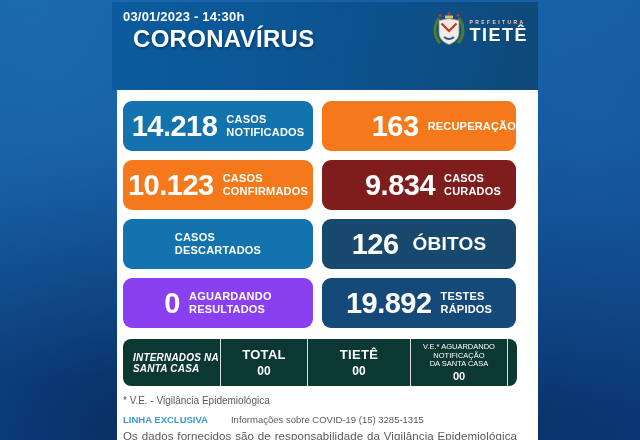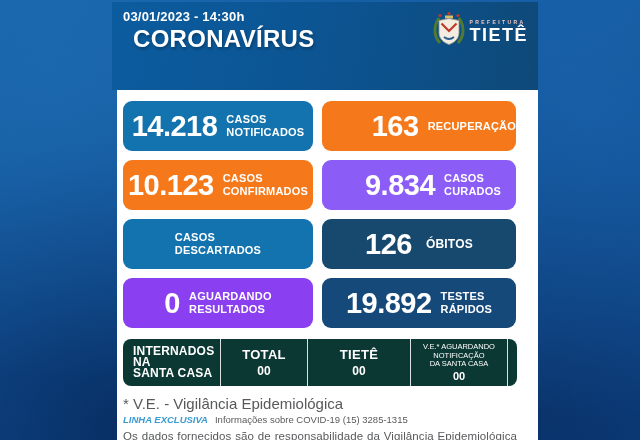--- a/index.html
+++ b/index.html
@@ -22,38 +22,38 @@
   .title{position:absolute;left:21px;top:23px;font-size:24px;line-height:28px;font-weight:bold;color:#fff;text-shadow:1px 2px 3px rgba(0,0,0,.3);letter-spacing:.3px;}
   .logo{position:absolute;right:10px;top:9px;display:flex;align-items:center;gap:3px;}
   .logo-textcol{display:flex;flex-direction:column;}
   .logo-small{font-size:5px;font-weight:bold;letter-spacing:2.4px;color:#F0C9C2;margin-bottom:1px;}
   .logo-city{font-size:18px;font-weight:bold;color:#fff;letter-spacing:1.5px;line-height:18px;}
   .body{margin-left:5px;width:421px;height:350px;background:#fff;box-sizing:border-box;padding:11px 0 0 6px;}
   .grid{display:grid;grid-template-columns:190px 194px;gap:9px;}
   .stat-card{height:50px;border-radius:9px;color:#fff;display:flex;align-items:center;justify-content:center;gap:9px;}
   .num{font-size:29px;font-weight:bold;letter-spacing:-.5px;}
   .lbl{display:flex;flex-direction:column;font-size:11px;font-weight:bold;line-height:13px;letter-spacing:.2px;}
-  .inline-label .lbl{font-size:12px;line-height:20px;}
+  .inline-label .lbl{font-size:19px;line-height:20px;}
   .inline-label{gap:14px;}
   .stats-table{margin-top:11px;width:394px;height:47px;background:#0C3834;border-radius:8px;display:flex;align-items:stretch;color:#fff;}
   .tcell{display:flex;flex-direction:column;justify-content:center;align-items:center;border-right:1px solid rgba(255,255,255,.85);box-sizing:border-box;}
   .tcell.c1{width:98px;align-items:flex-start;padding-left:10px;}
   .tcell.c2{width:87px;}
   .tcell.c3{width:103px;}
   .tcell.c4{width:97px;}
   .t-spacer{width:9px;}
-  .tlabel-sm{font-size:12px;font-weight:bold;line-height:11px;letter-spacing:.2px;}
+  .tlabel-sm{font-size:10px;font-weight:bold;line-height:11px;letter-spacing:.2px;font-style:italic;}
   .tlabel{font-size:13px;font-weight:bold;line-height:14px;letter-spacing:.3px;}
   .tvalue{font-size:12px;font-weight:bold;margin-top:2px;}
   .tlabel-xs{font-size:7.5px;font-weight:normal;line-height:8.5px;text-align:center;}
   .tvalue-xs{font-size:11px;font-weight:bold;margin-top:1px;}
   .footer{margin-top:9px;width:394px;color:#58595B;}
-  .note{font-size:15px;margin-bottom:2px;}
+  .note{font-size:10px;margin-bottom:8px;}
   .hotline{font-size:9.5px;margin-bottom:5px;}
-  .hotline-label{color:#3A9AD1;font-weight:bold;margin-right:7px;font-style:italic;}
+  .hotline-label{color:#3A9AD1;font-weight:bold;margin-right:23px;}
   .disclaimer{font-size:11.5px;text-align:justify;text-align-last:justify;letter-spacing:.1px;}
 </style>
 </head>
 <body>
 
 <div class="screen">
   <div class="card">
 
     <div class="header">
       <div class="datetime">03/01/2023 - 14:30h</div>
@@ -100,21 +100,21 @@
         </div>
 
         <div class="stat-card" style="background: rgb(245, 121, 26);">
           <span class="num">10.123</span>
           <span class="lbl">
             <span>CASOS</span>
             <span>CONFIRMADOS</span>
           </span>
         </div>
 
-        <div class="stat-card" style="background: #8b5cf6; padding-left: 28px;">
+        <div class="stat-card" style="background: #7f1d1d; padding-left: 28px;">
           <span class="num">9.834</span>
           <span class="lbl">
             <span>CASOS</span>
             <span>CURADOS</span>
           </span>
         </div>
 
         <div class="stat-card" style="background: rgb(19, 115, 174);">
           <span class="lbl">
             <span>CASOS</span>

